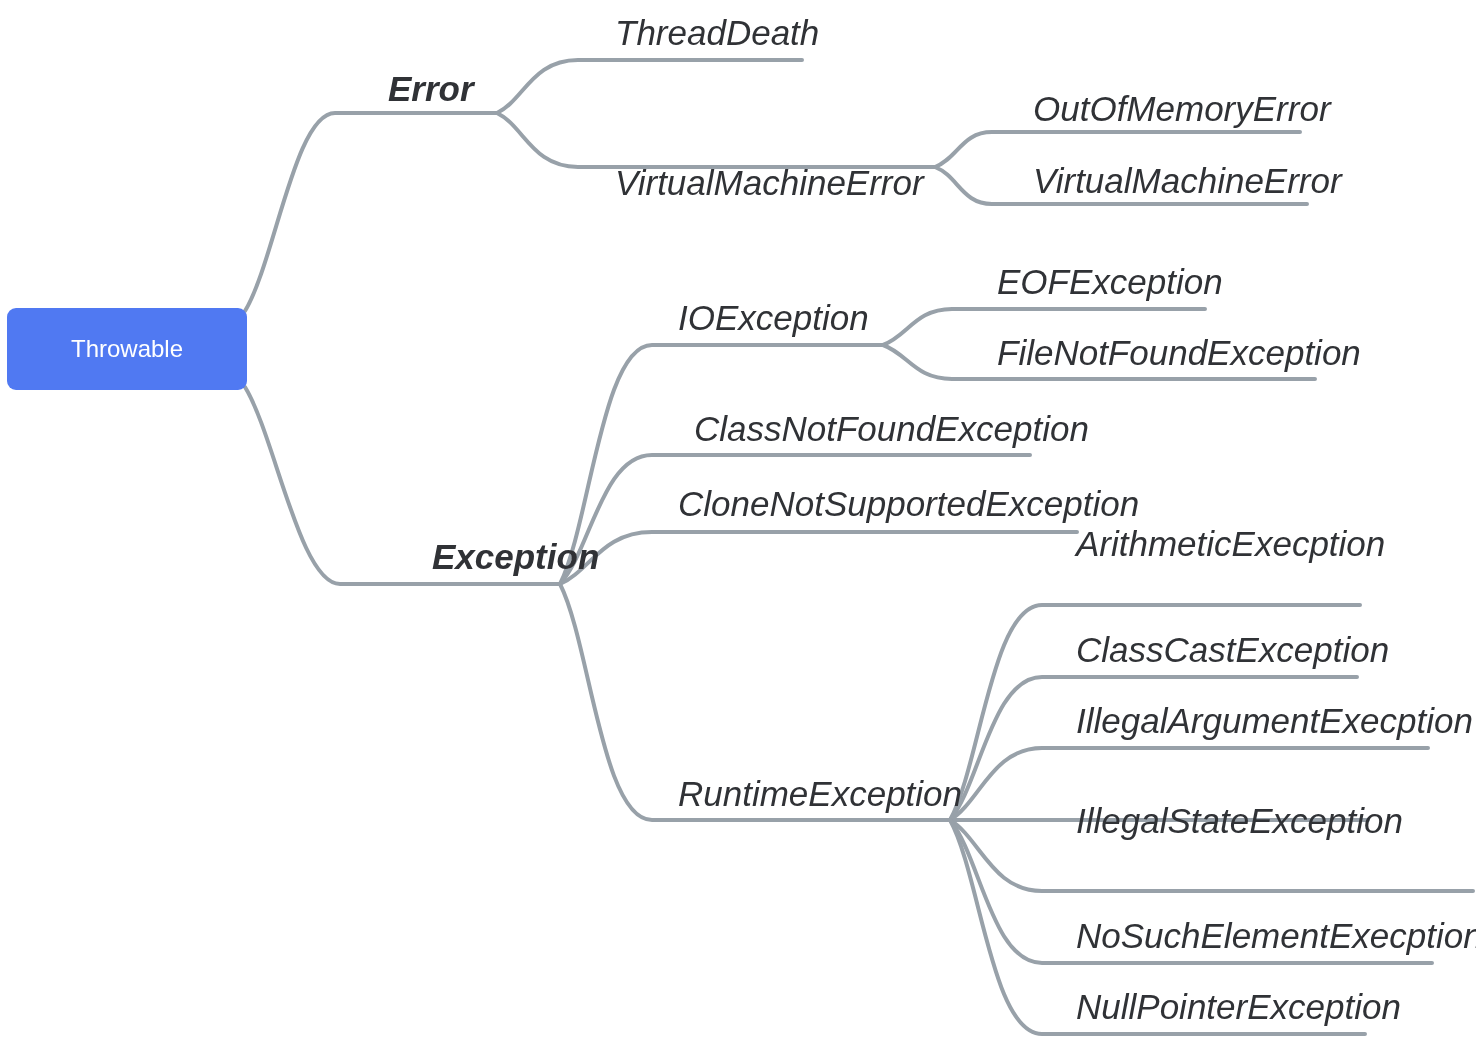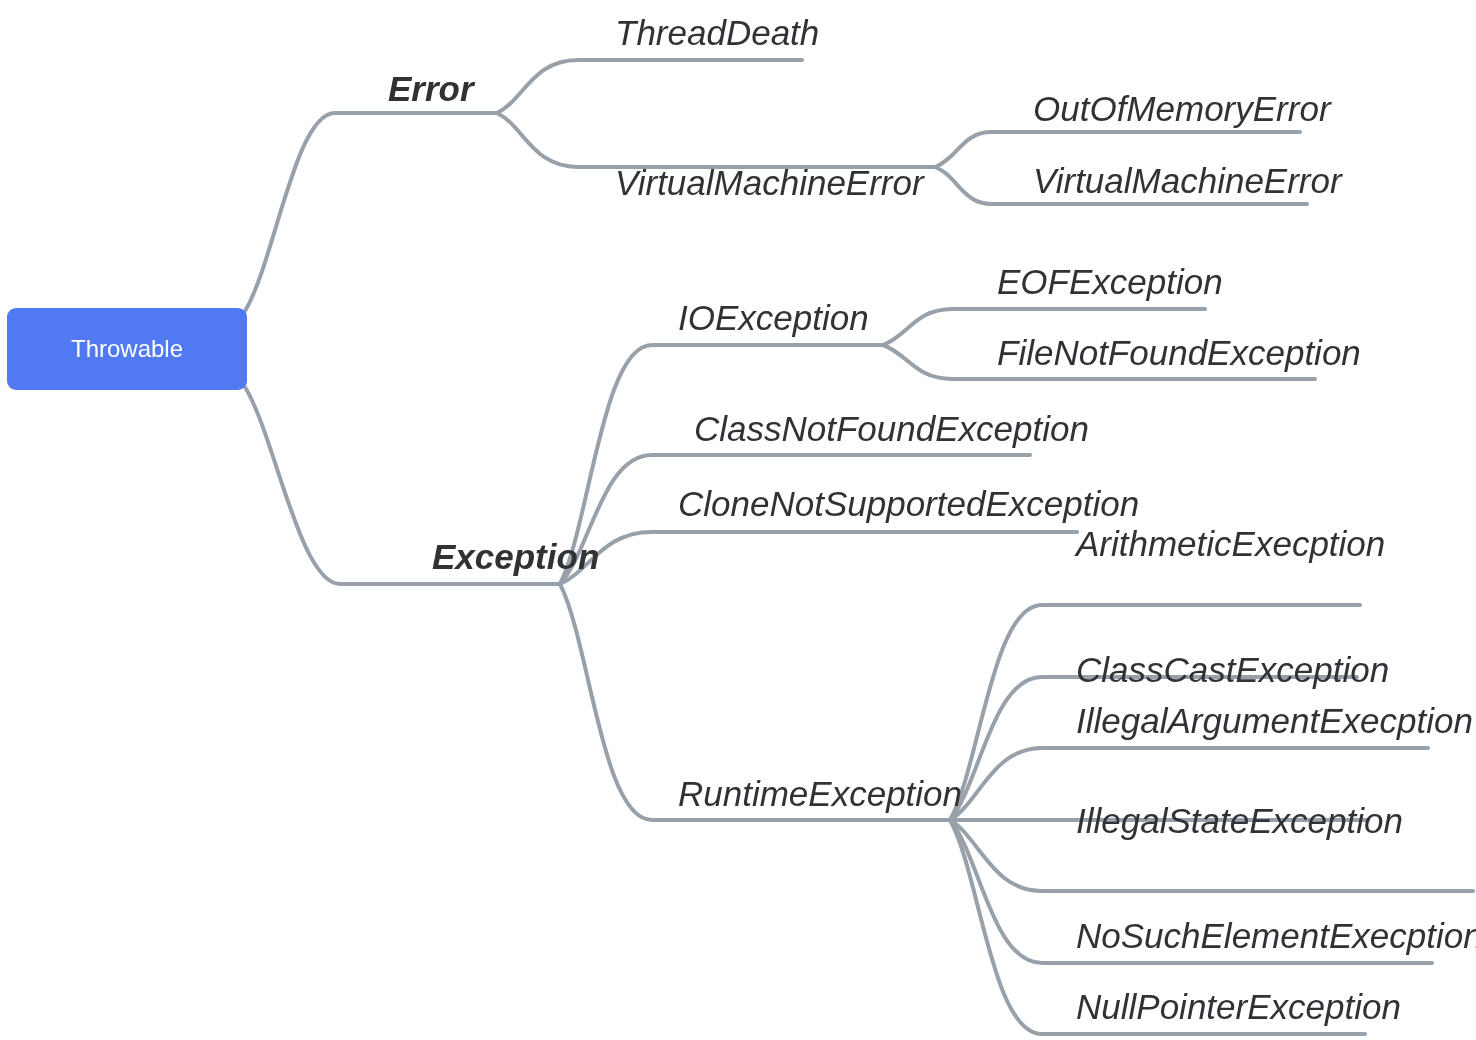--- a/index.html
+++ b/index.html
@@ -111,19 +111,19 @@
   <div class="label" style="left:1033px; top:165px;">VirtualMachineError</div>
 
   <div class="label" style="left:678px; top:302px;">IOException</div>
   <div class="label" style="left:997px; top:266px;">EOFException</div>
   <div class="label" style="left:997px; top:337px;">FileNotFoundException</div>
   <div class="label" style="left:678px; top:413px;margin-left:16px;">ClassNotFoundException</div>
   <div class="label" style="left:678px; top:488px;">CloneNotSupportedException</div>
   <div class="label" style="left:678px; top:778px;">RuntimeException</div>
 
   <div class="label" style="left:1076px; top:528px;">ArithmeticExecption</div>
-  <div class="label" style="left:1076px; top:634px;margin-top:20px;">ClassCastException</div>
+  <div class="label" style="left:1076px; top:634px;">ClassCastException</div>
   <div class="label" style="left:1076px; top:705px;">IllegalArgumentExecption</div>
   <div class="label" style="left:1076px; top:805px;">IllegalStateException</div>
   <div class="label" style="left:1076px; top:920px;">NoSuchElementExecption</div>
   <div class="label" style="left:1076px; top:991px;">NullPointerException</div>
 
 </div>
 
 </body></html>

